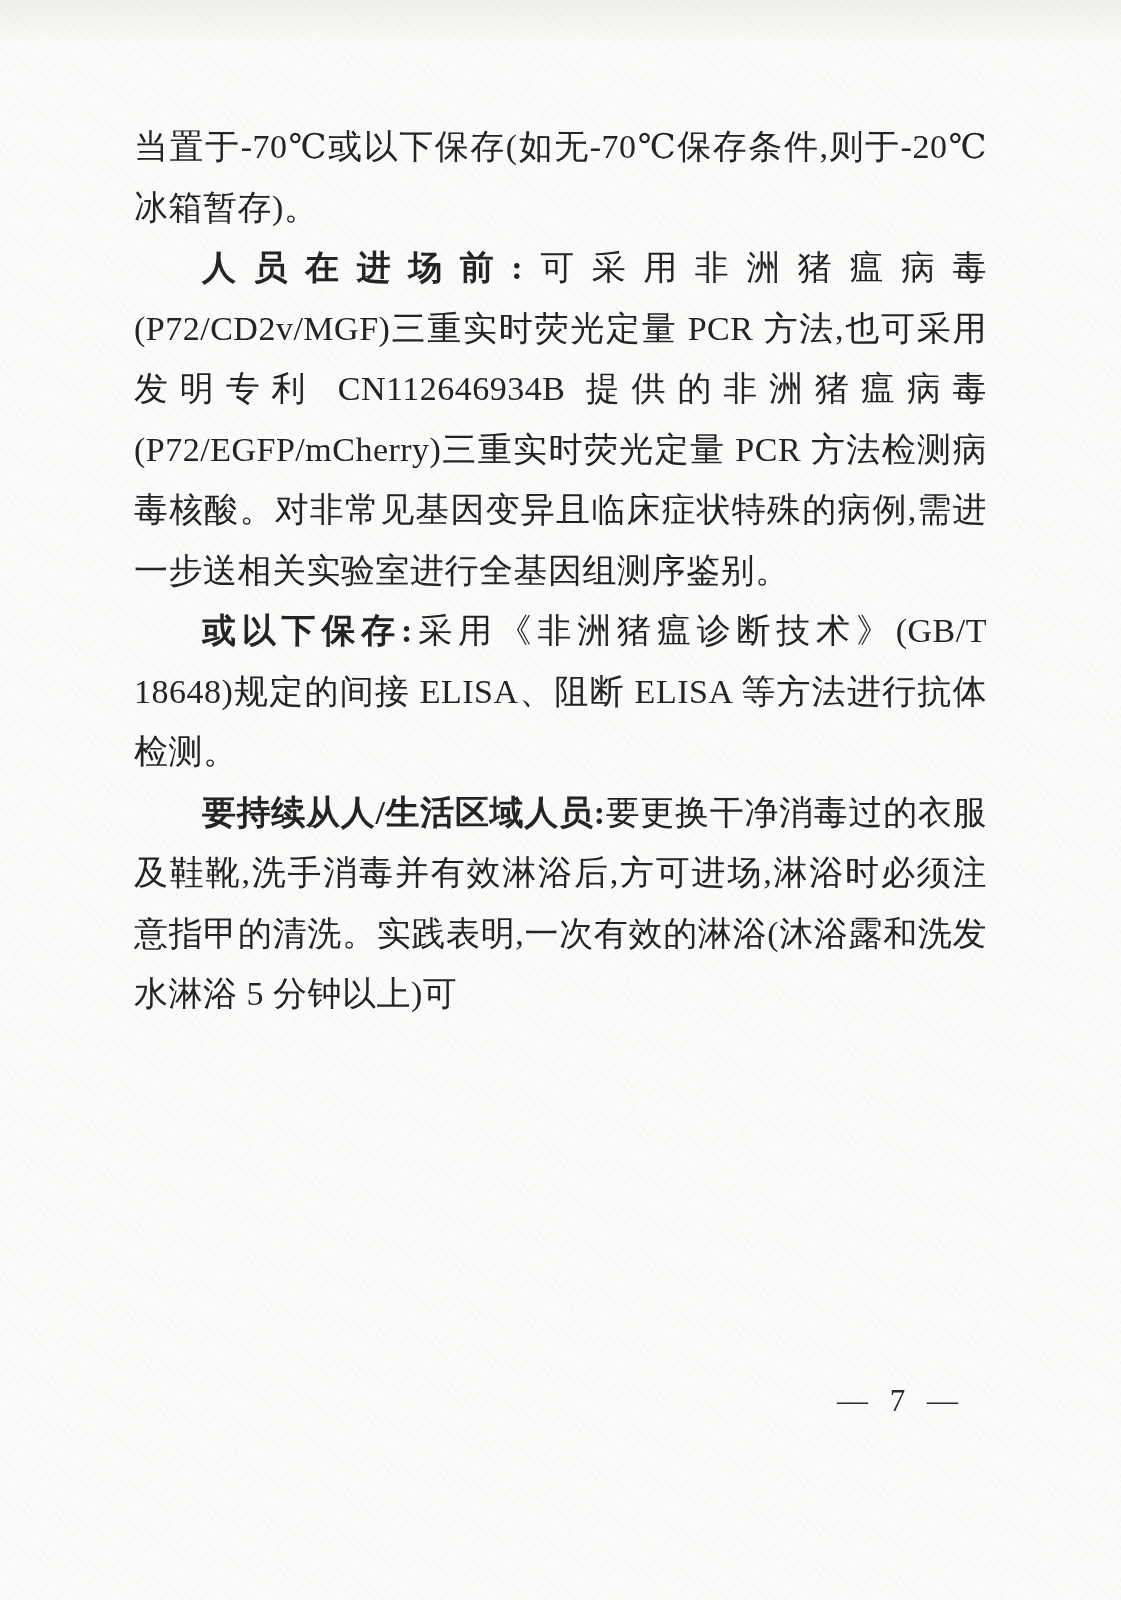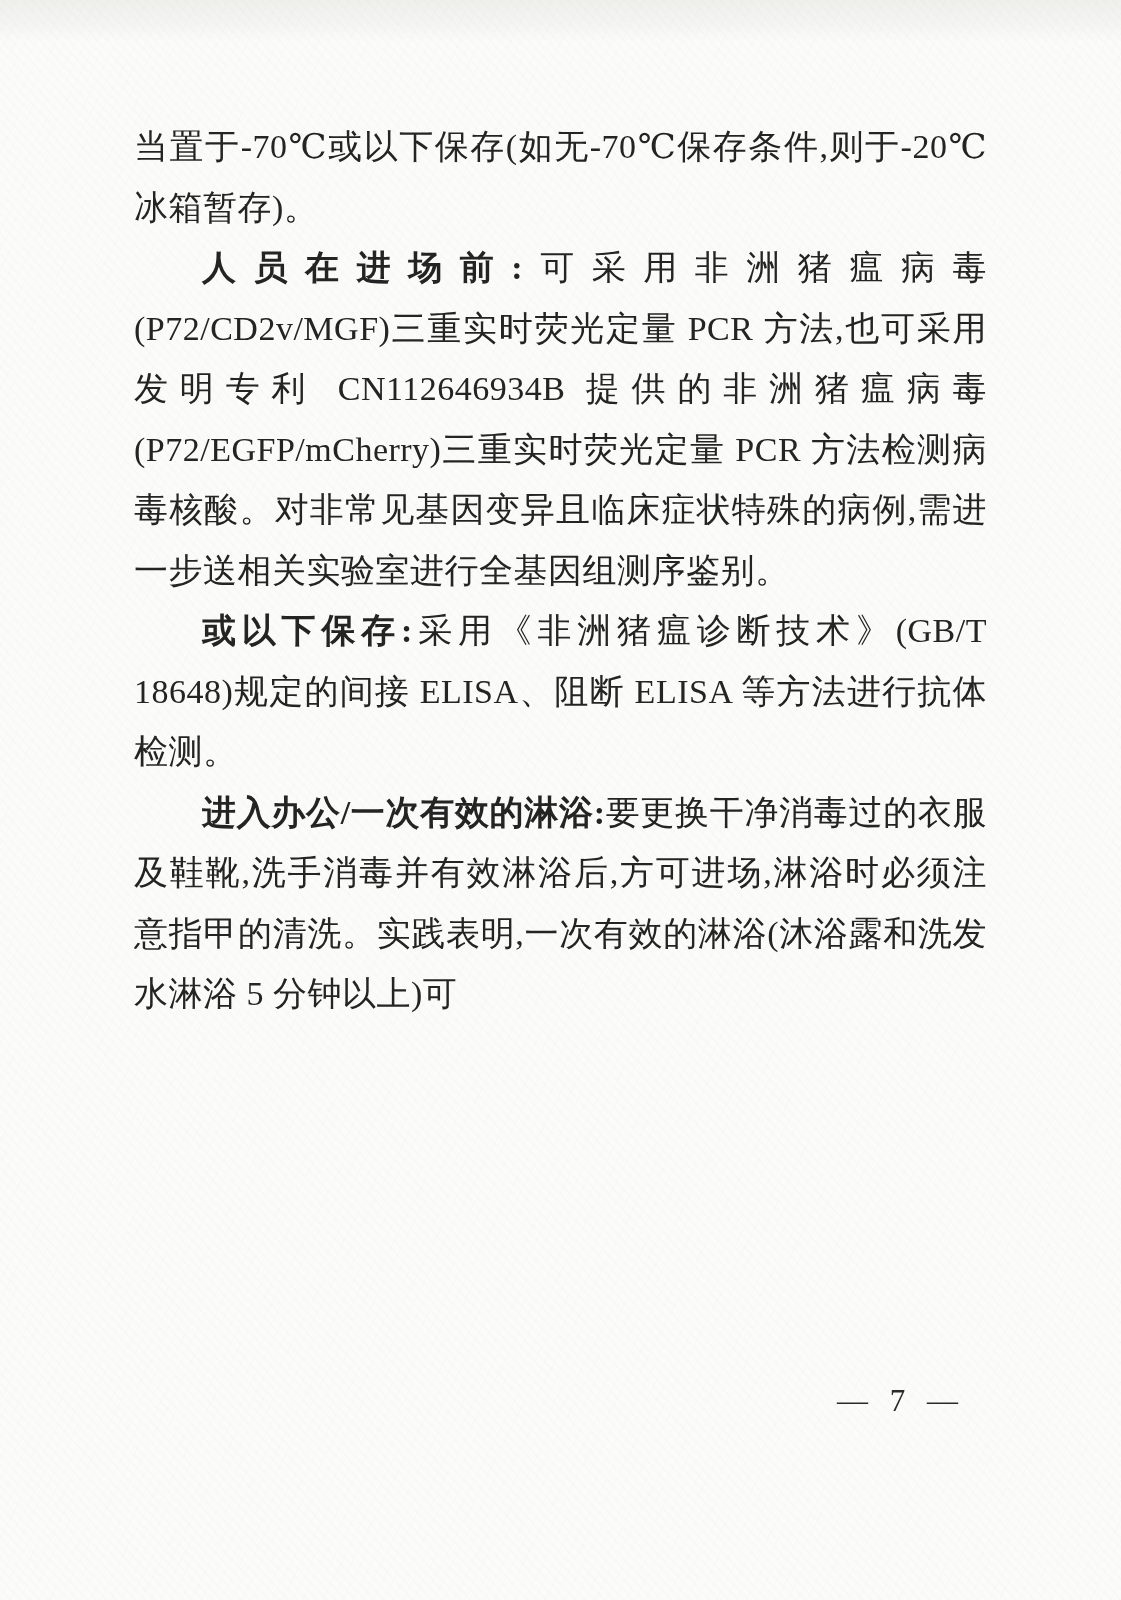--- a/index.html
+++ b/index.html
@@ -72,16 +72,16 @@
 </head>
 <body>
 
 <div class="scan-band-top"></div>
 <div class="paper-noise"></div>
 
 <div class="doc-body">
     <p class="para"><span class="run">当置于-70℃或以下保存(如无-70℃保存条件,则于-20℃冰箱暂存)。</span></p>
     <p class="para indent"><span class="run bold">人员在进场前:</span><span class="run">可采用非洲猪瘟病毒(P72/CD2v/MGF)三重实时荧光定量 PCR 方法,也可采用发明专利 CN112646934B 提供的非洲猪瘟病毒(P72/EGFP/mCherry)三重实时荧光定量 PCR 方法检测病毒核酸。对非常见基因变异且临床症状特殊的病例,需进一步送相关实验室进行全基因组测序鉴别。</span></p>
     <p class="para indent"><span class="run bold">或以下保存:</span><span class="run">采用《非洲猪瘟诊断技术》(GB/T 18648)规定的间接 ELISA、阻断 ELISA 等方法进行抗体检测。</span></p>
-    <p class="para indent"><span class="run bold">进入办公/一次有效的淋浴:</span><span class="run">要更换干净消毒过的衣服及鞋靴,洗手消毒并有效淋浴后,方可进场,淋浴时必须注意指甲的清洗。实践表明,一次有效的淋浴(沐浴露和洗发水淋浴 5 分钟以上)可</span></p>
+    <p class="para indent"><span class="run bold">要持续从人/生活区域人员:</span><span class="run">要更换干净消毒过的衣服及鞋靴,洗手消毒并有效淋浴后,方可进场,淋浴时必须注意指甲的清洗。实践表明,一次有效的淋浴(沐浴露和洗发水淋浴 5 分钟以上)可</span></p>
   </div>
 
 <div class="page-number">— 7 —</div>
 
 </body></html>

